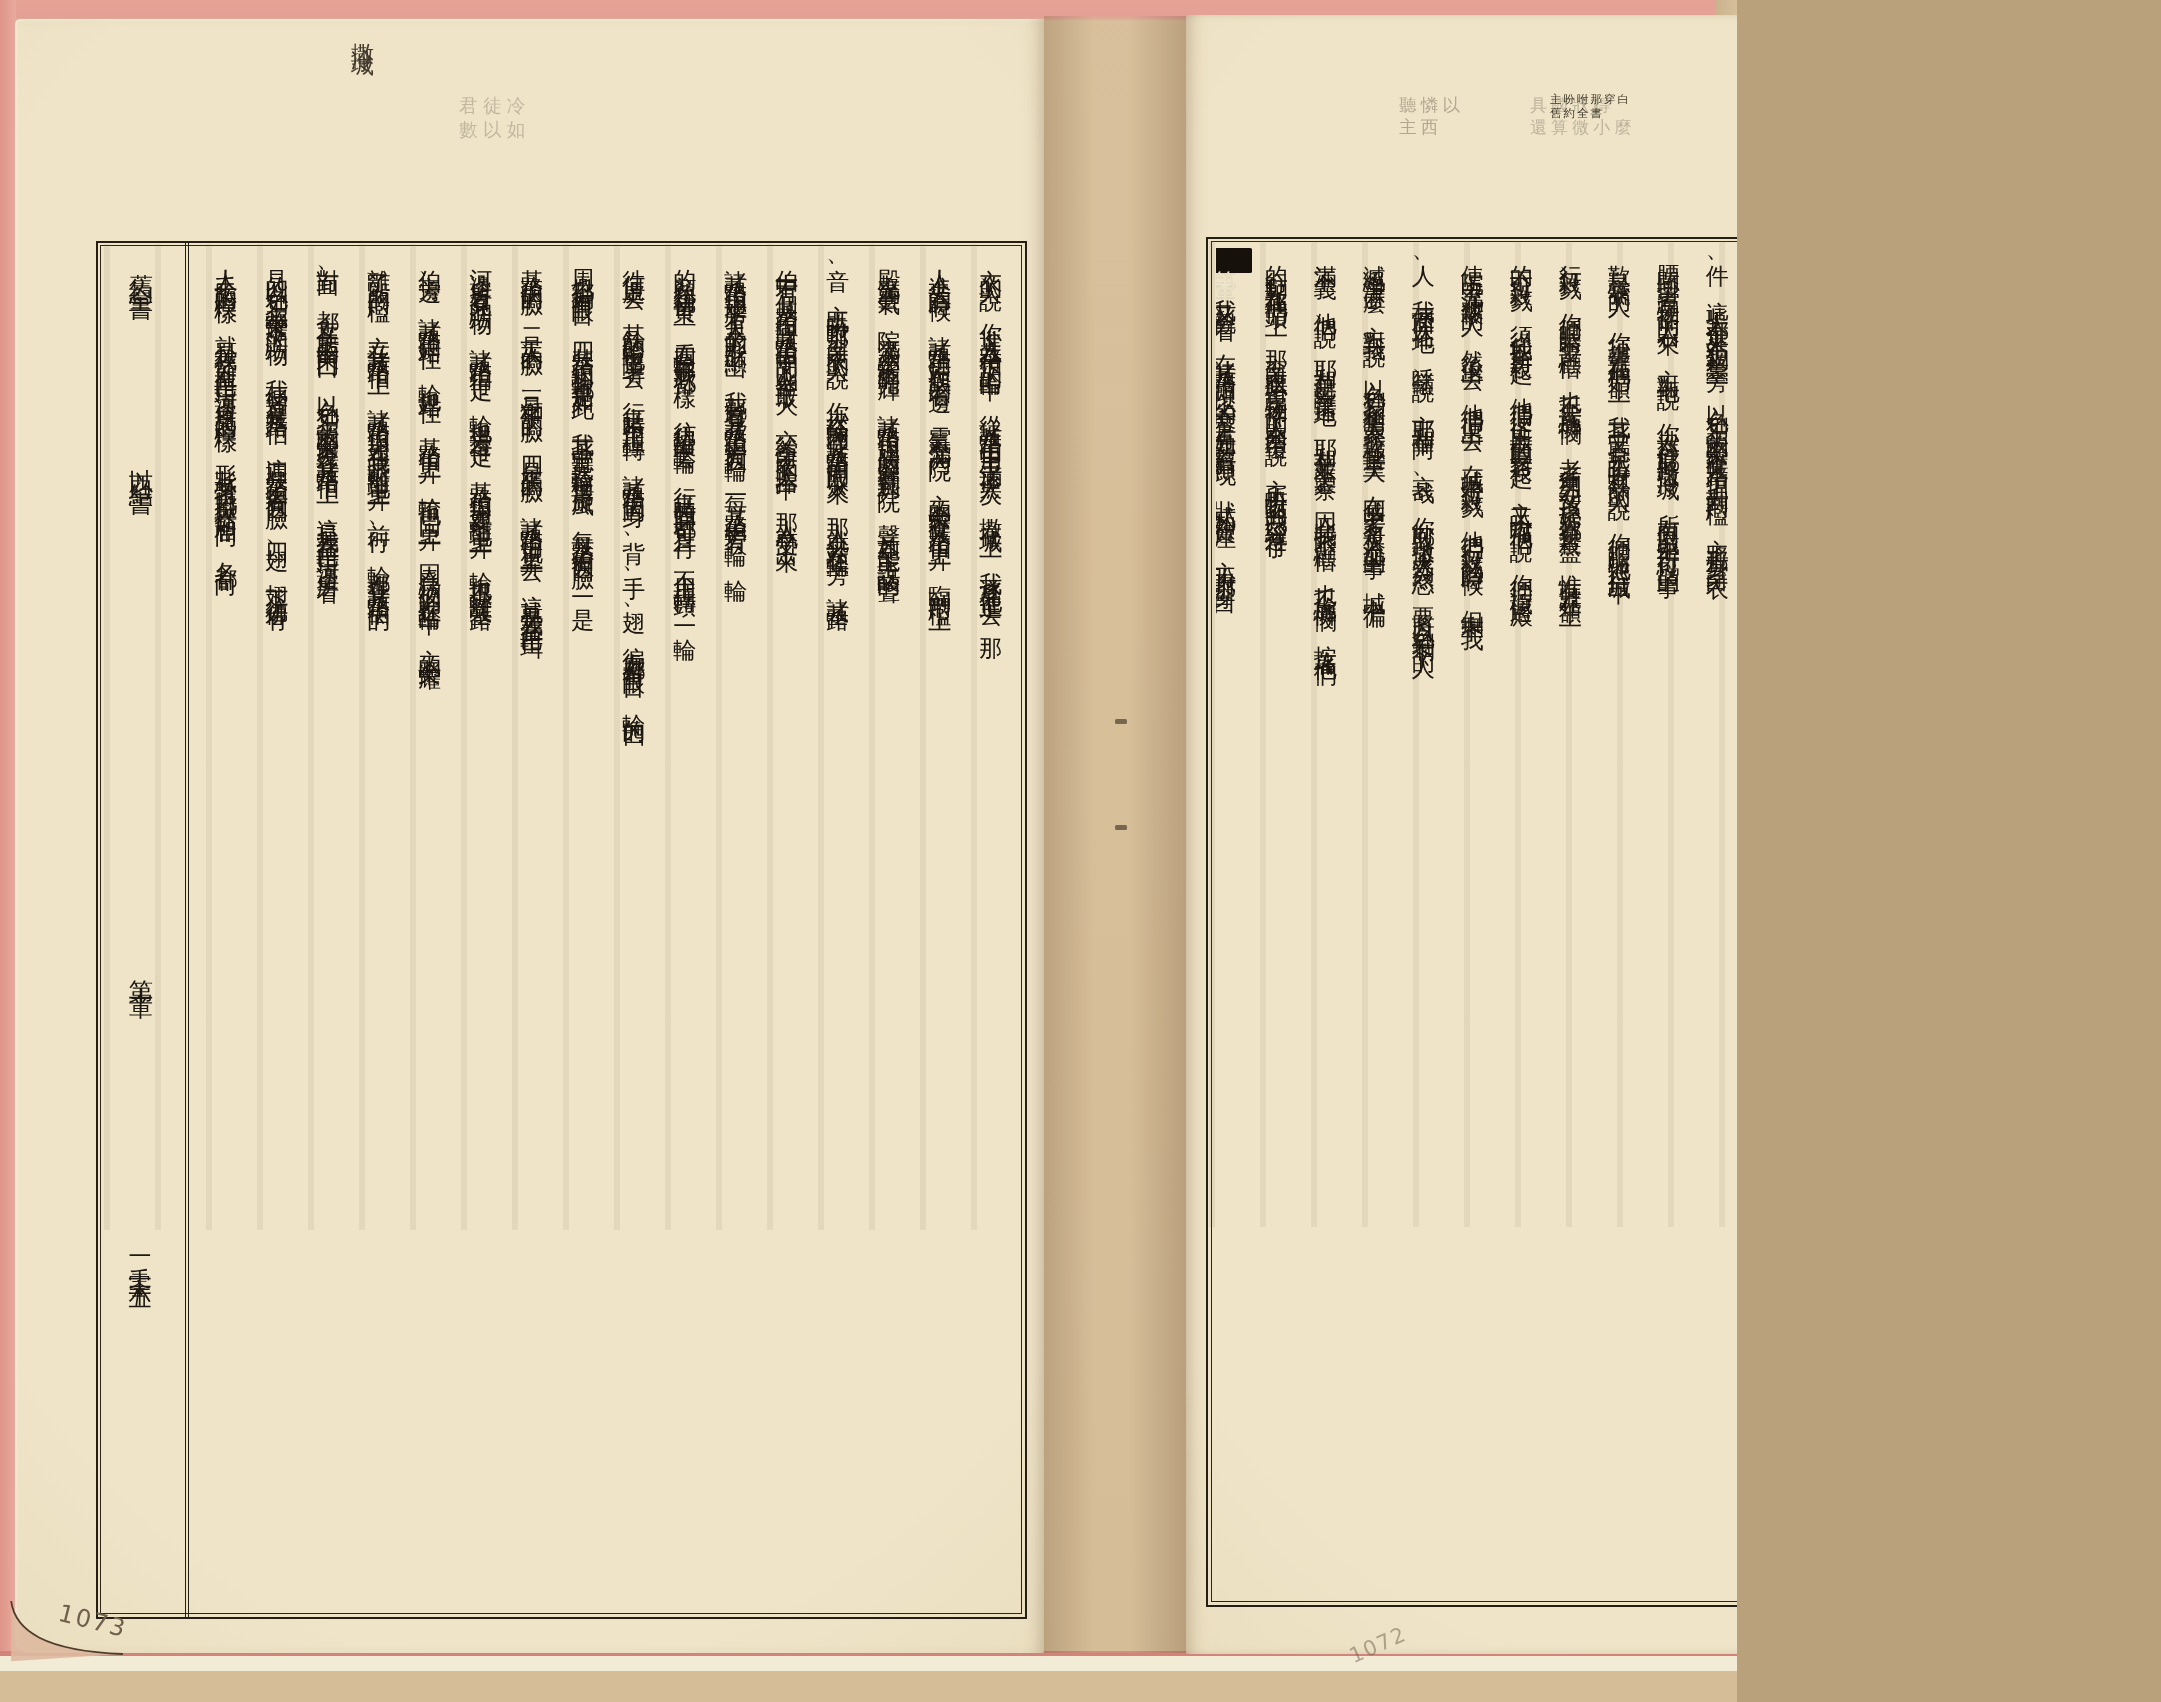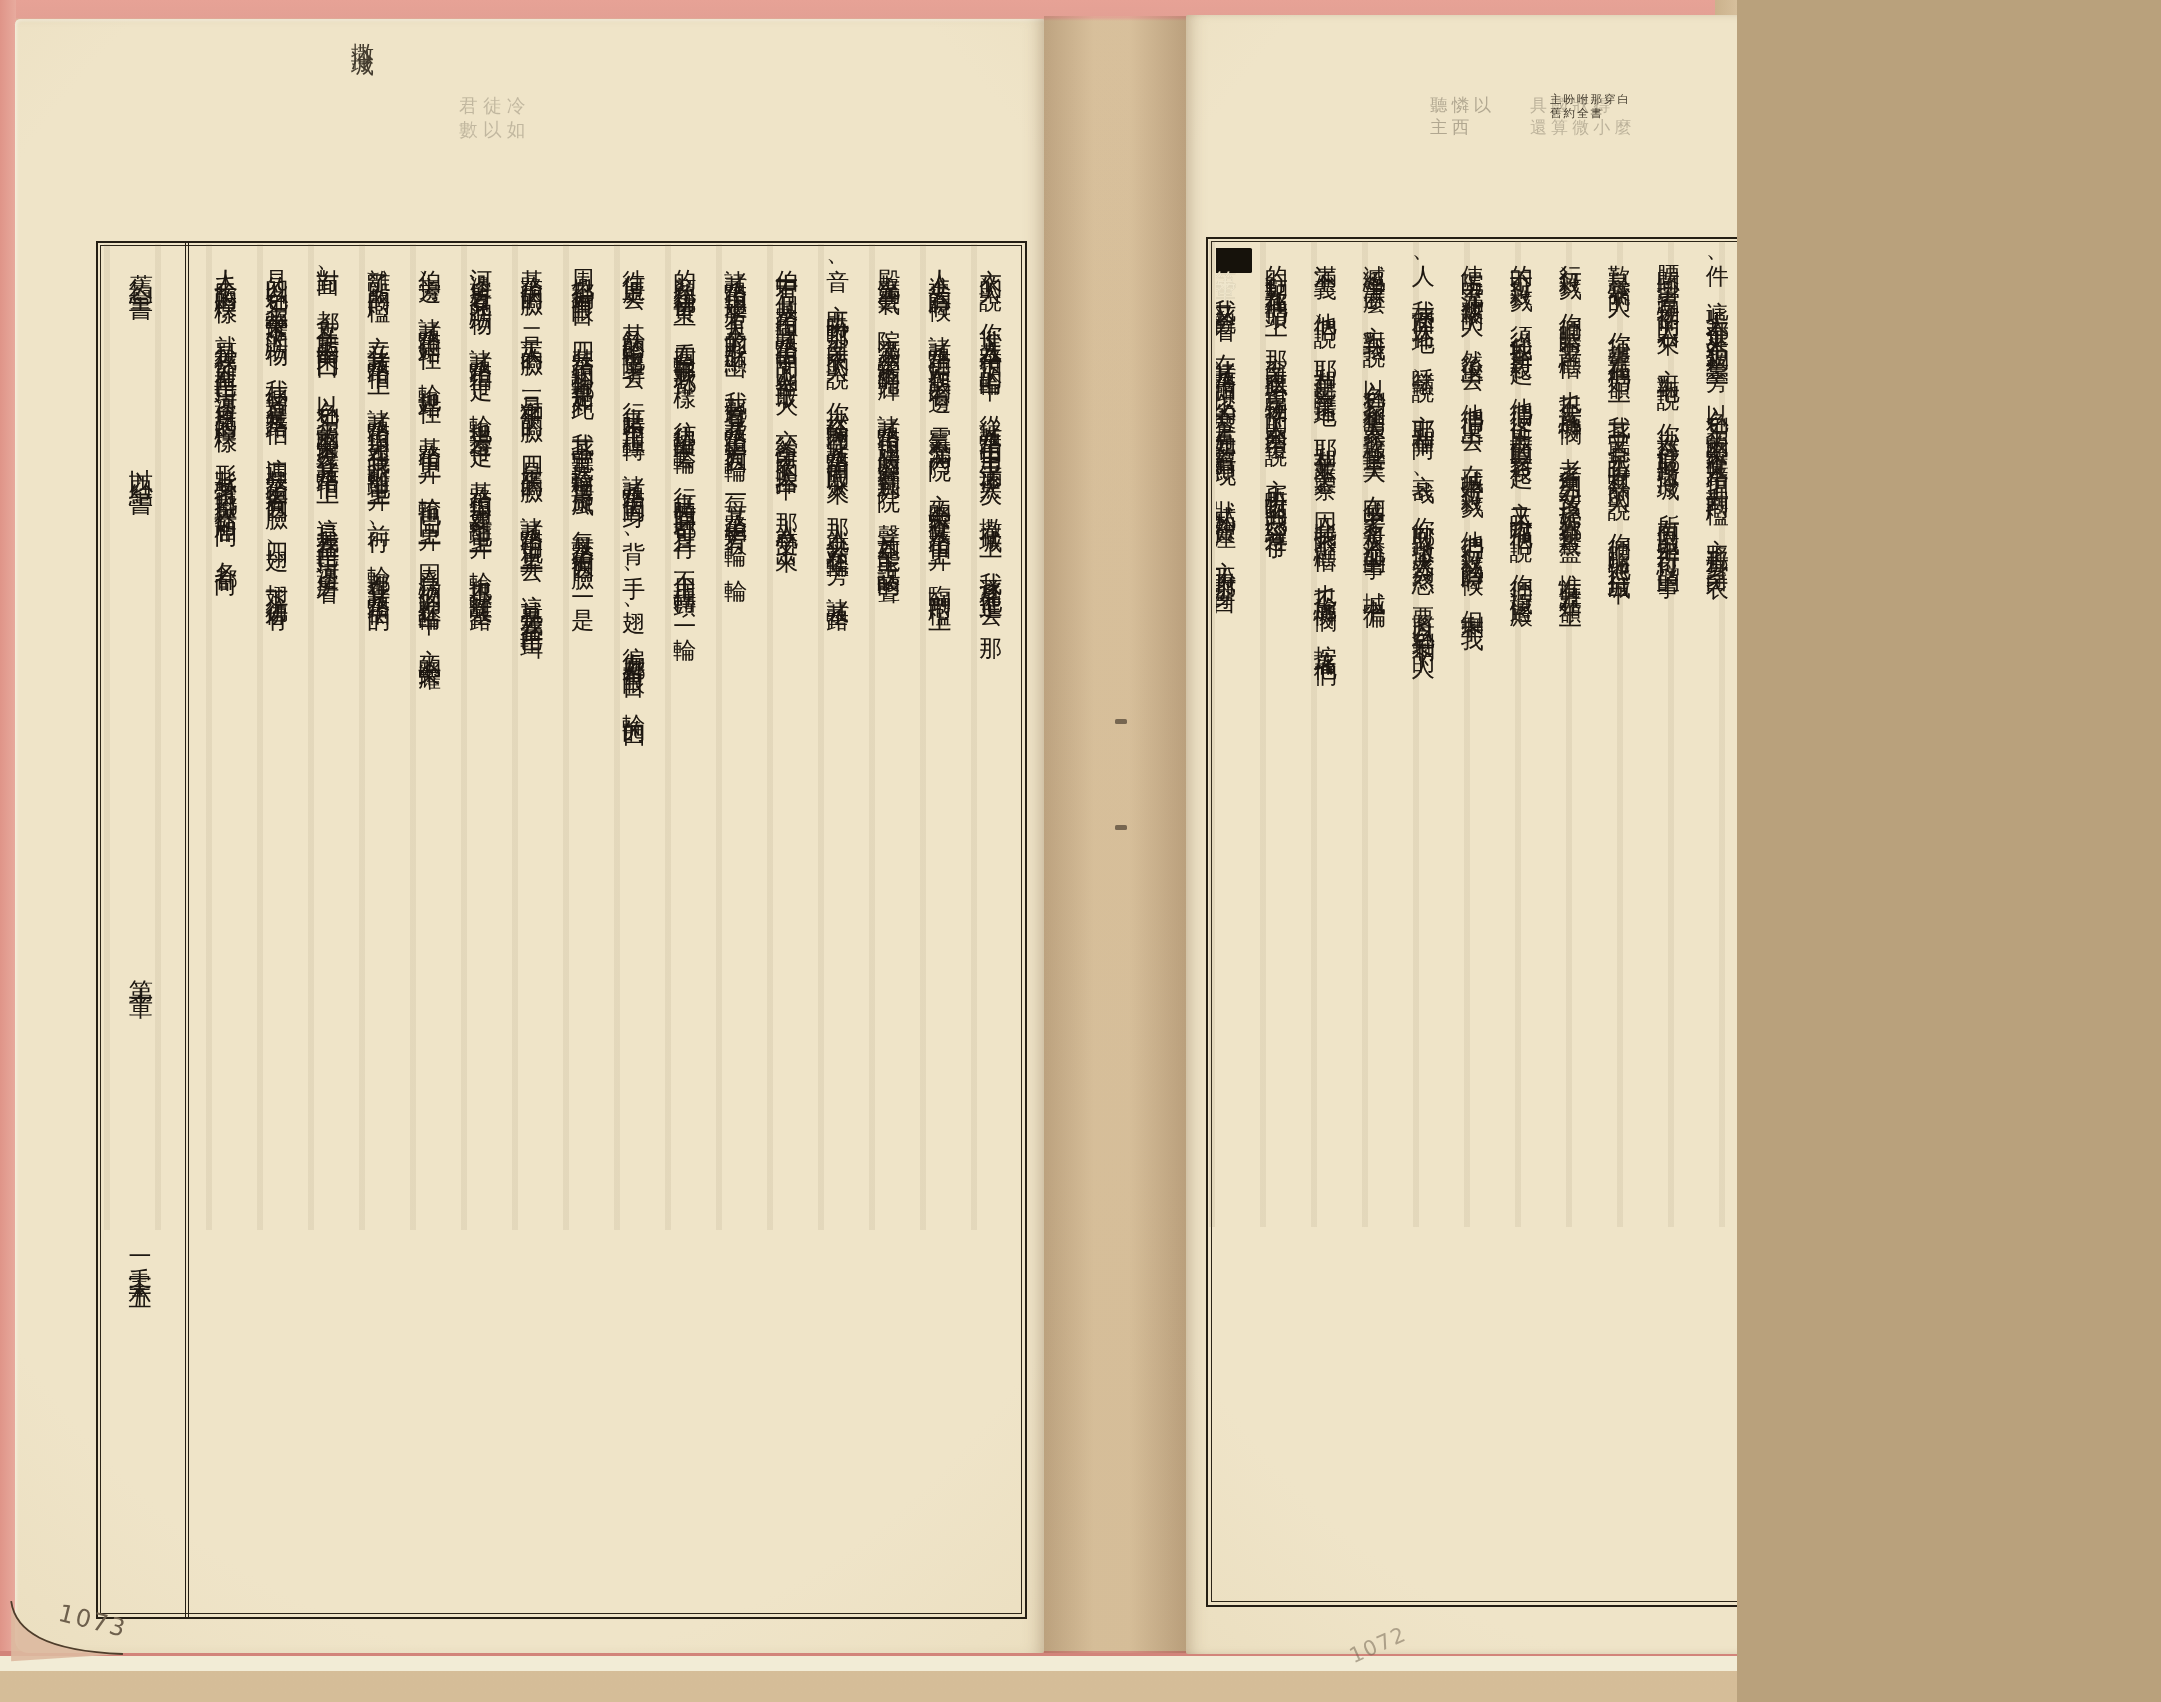--- a/index.html
+++ b/index.html
@@ -60,21 +60,21 @@
   #ghost-right{left:1209px;top:241px;width:851px;height:986px;}
 
   
   .frag{position:absolute;color:#241d13;line-height:24px;}
   .frag .r{display:block;white-space:nowrap;}
   #frag-l-vert{left:351px;top:25px;writing-mode:vertical-rl;text-orientation:upright;
                font-size:23px;letter-spacing:5.2px;opacity:.85;}
   #frag-l-rows{left:459px;top:94px;font-size:18.7px;letter-spacing:5.2px;opacity:.22;}
   #frag-r-1{left:1550px;top:93px;font-size:11.4px;letter-spacing:2.1px;line-height:13.5px;opacity:.88;}
   #frag-r-2{left:1530px;top:94px;font-size:17px;letter-spacing:4.1px;opacity:.25;line-height:22px;}
-  #frag-r-3{left:1399px;top:94px;font-size:17.6px;letter-spacing:4.1px;opacity:.3;line-height:22px;margin-left:31px;}
+  #frag-r-3{left:1399px;top:94px;font-size:17.6px;letter-spacing:4.1px;opacity:.3;line-height:22px;}
 
   
   .hw{position:absolute;font-family:"DejaVu Sans",sans-serif;color:#6e604d;}
   #hw-left{left:58px;top:1607px;font-size:24px;transform:rotate(14deg);letter-spacing:2.1px;}
   #hw-right{left:1348px;top:1633px;font-size:21px;transform:rotate(-24deg);opacity:.5;letter-spacing:1.6px;}
 
   
   #curl{position:absolute;left:7.3px;top:1599px;}
 
   

